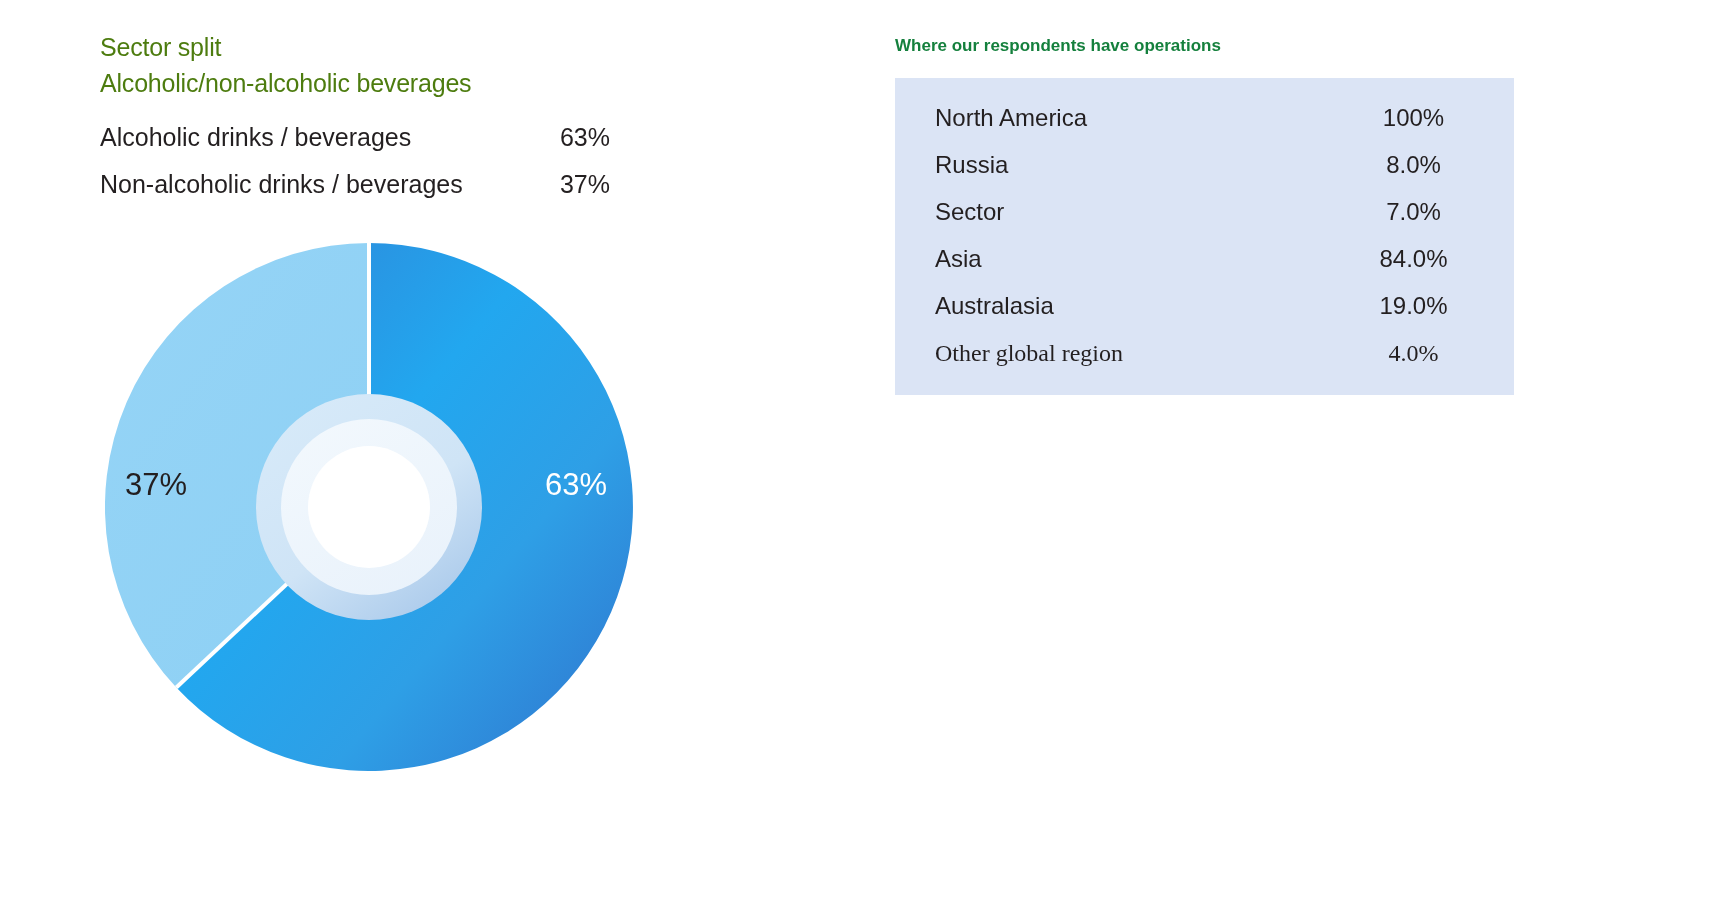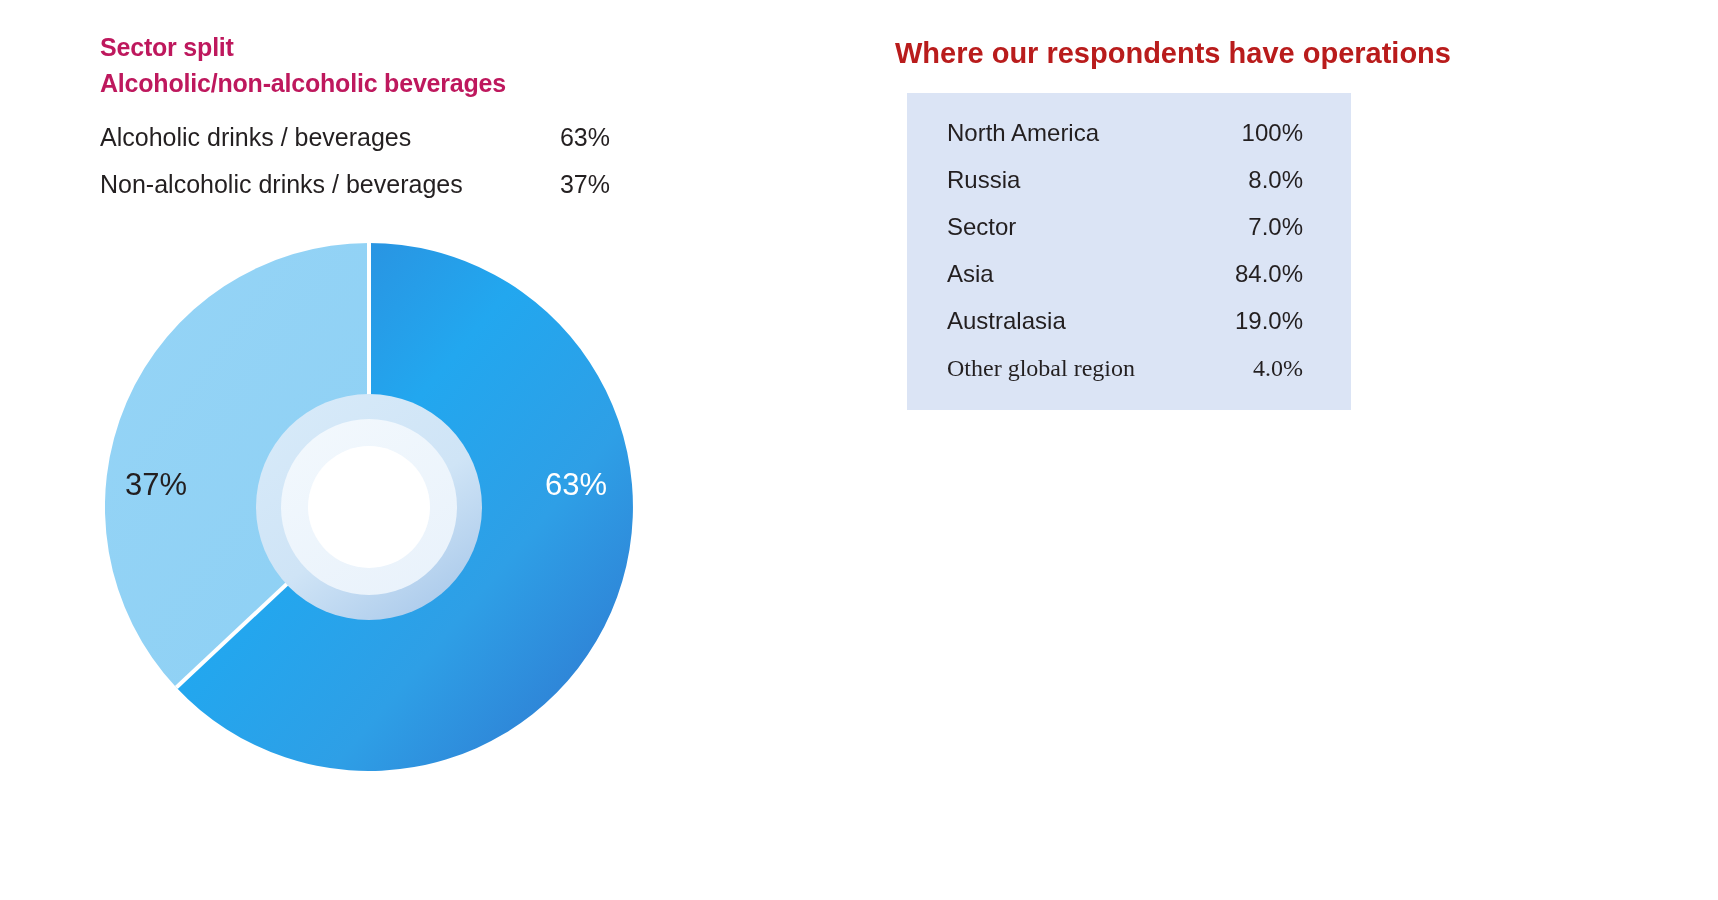--- a/index.html
+++ b/index.html
@@ -8,22 +8,22 @@
     background: #ffffff;
     font-family: "Liberation Sans", sans-serif;
     overflow: hidden;
   }
   .page { position: relative; width: 1718px; height: 900px; }
 
   
   .left-panel { position: absolute; left: 100px; top: 30px; width: 560px; }
 
   .section-title {
-    color: #be185d;
-    font-weight: bold;
+    color: #4d7c0f;
+    font-weight: normal;
     font-size: 25px;
     line-height: 1.42;
     letter-spacing: -0.2px;
     white-space: nowrap;
   }
 
   .legend { margin-top: 24px; width: 510px; }
   .legend-row {
     display: flex;
     align-items: baseline;
@@ -54,50 +54,49 @@
     font-weight: 400;
     white-space: nowrap;
   }
   .label-37 { left: 20px; top: 226px; color: #231f20; }
   .label-63 { left: 440px; top: 226px; color: #ffffff; }
 
   
   .right-panel { position: absolute; left: 895px; top: 36px; width: 550px; }
 
   .right-title {
-    color: #b91c1c;
+    color: #15803d;
     font-weight: bold;
-    font-size: 29px;
+    font-size: 17px;
     line-height: 1.2;
     white-space: nowrap;
     margin-bottom: 22px;
   }
 
   .region-box {
     background: #dbe4f5;
-    width: 444px;
+    width: 619px;
     padding: 28px 48px 30px 40px;
-    margin-left: 12px;
   }
   .region-row {
     display: flex;
     align-items: baseline;
     justify-content: space-between;
     font-size: 24px;
     color: #231f20;
     font-weight: 300;
     line-height: 1.0;
     margin-bottom: 23px;
   }
   .region-row:last-child { margin-bottom: 0; font-family: Liberation Serif, serif; }
   .region-name { flex: 0 1 auto; }
   .region-value {
     flex: 0 0 auto;
     min-width: 105px;
-    text-align: right;
+    text-align: center;
   }
 </style>
 </head>
 <body>
 
 <div class="page">
 
   <div class="left-panel">
     <div class="section-title">
       <div>Sector split</div>

